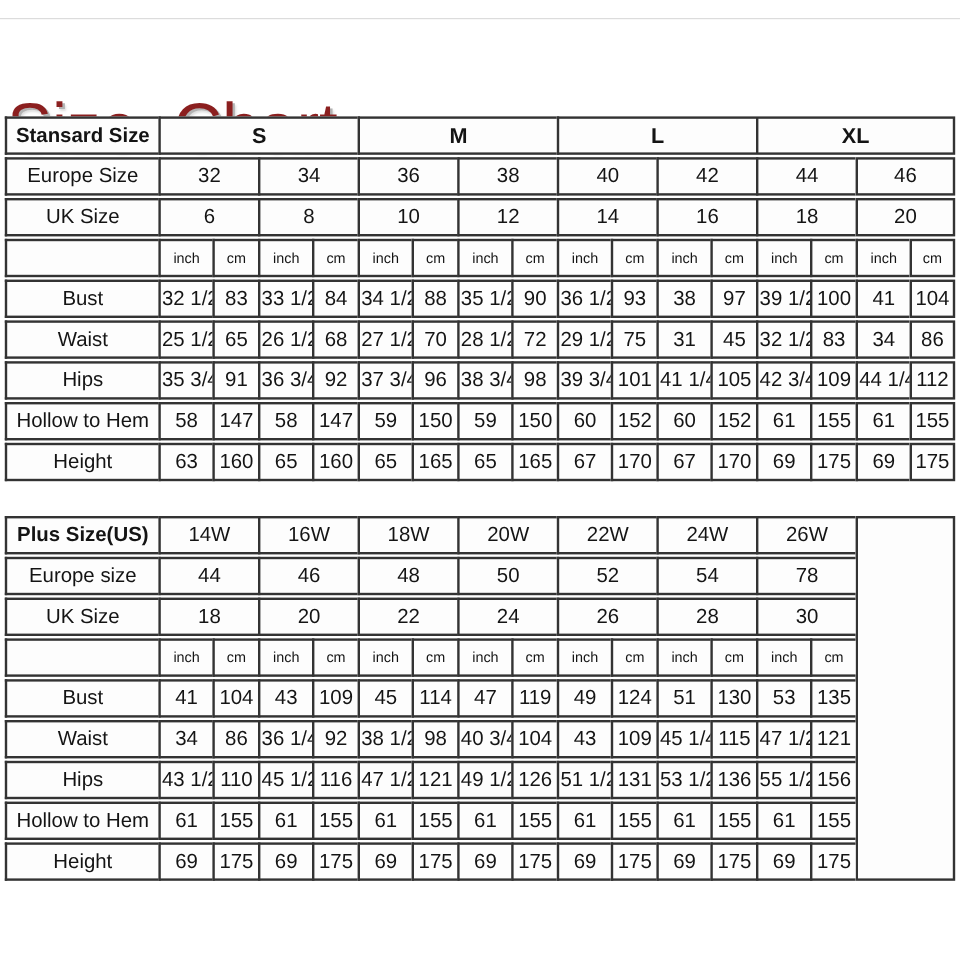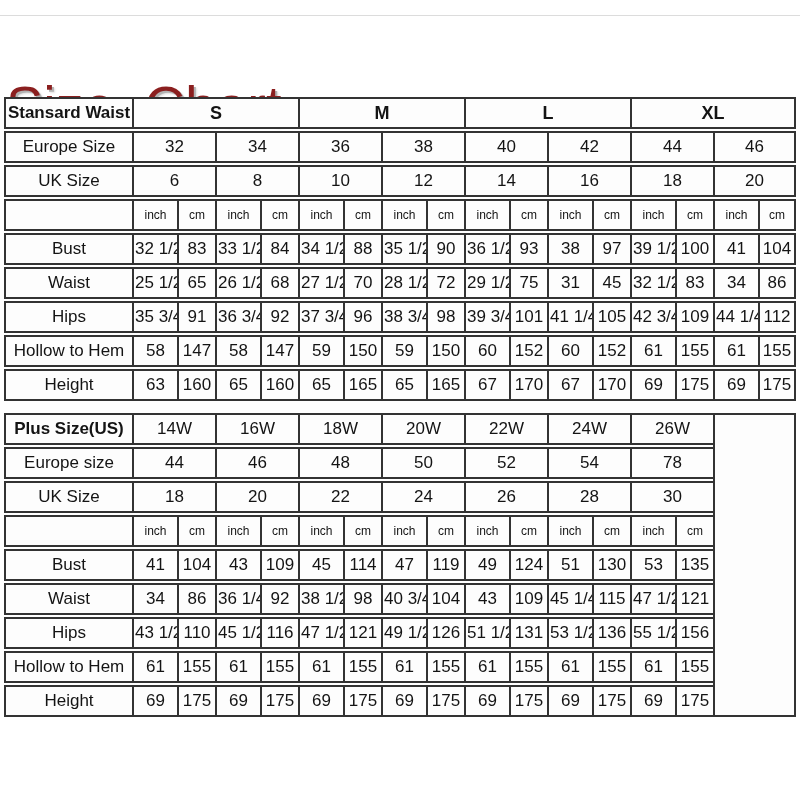--- a/index.html
+++ b/index.html
@@ -32,21 +32,21 @@
   .tables {
     position: absolute;
     top: 95px; left: 4px;
   }
   table {
     border-collapse: separate;
     border-spacing: 0 2px;
     table-layout: fixed;
     width: 792px;
   }
-  table.plus { margin-top: 8px; }
+  table.plus { margin-top: 25px; }
   td {
     height: 32px;
     padding: 0 1px;
     text-align: center;
     vertical-align: middle;
     font-size: 17px;
     color: #141414;
     background: #fdfdfd;
     border-top: 2px solid #333333;
     border-bottom: 2px solid #333333;
@@ -83,21 +83,21 @@
             <col style="width: 38px;">
             <col style="width: 45px;">
             <col style="width: 38px;">
             <col style="width: 45px;">
             <col style="width: 38px;">
             <col style="width: 45px;">
             <col style="width: 38px;">
           </colgroup>
           <tbody>
             <tr>
-              <td class="lbl bold">Stansard Waist</td>
+              <td class="lbl bold">Stansard Size</td>
               <td class="bold" colspan="4">S</td>
               <td class="bold" colspan="4">M</td>
               <td class="bold" colspan="4">L</td>
               <td class="bold" colspan="4">XL</td>
             </tr>
             <tr>
               <td class="lbl">Europe Size</td>
               <td colspan="2">32</td>
               <td colspan="2">34</td>
               <td colspan="2">36</td>

